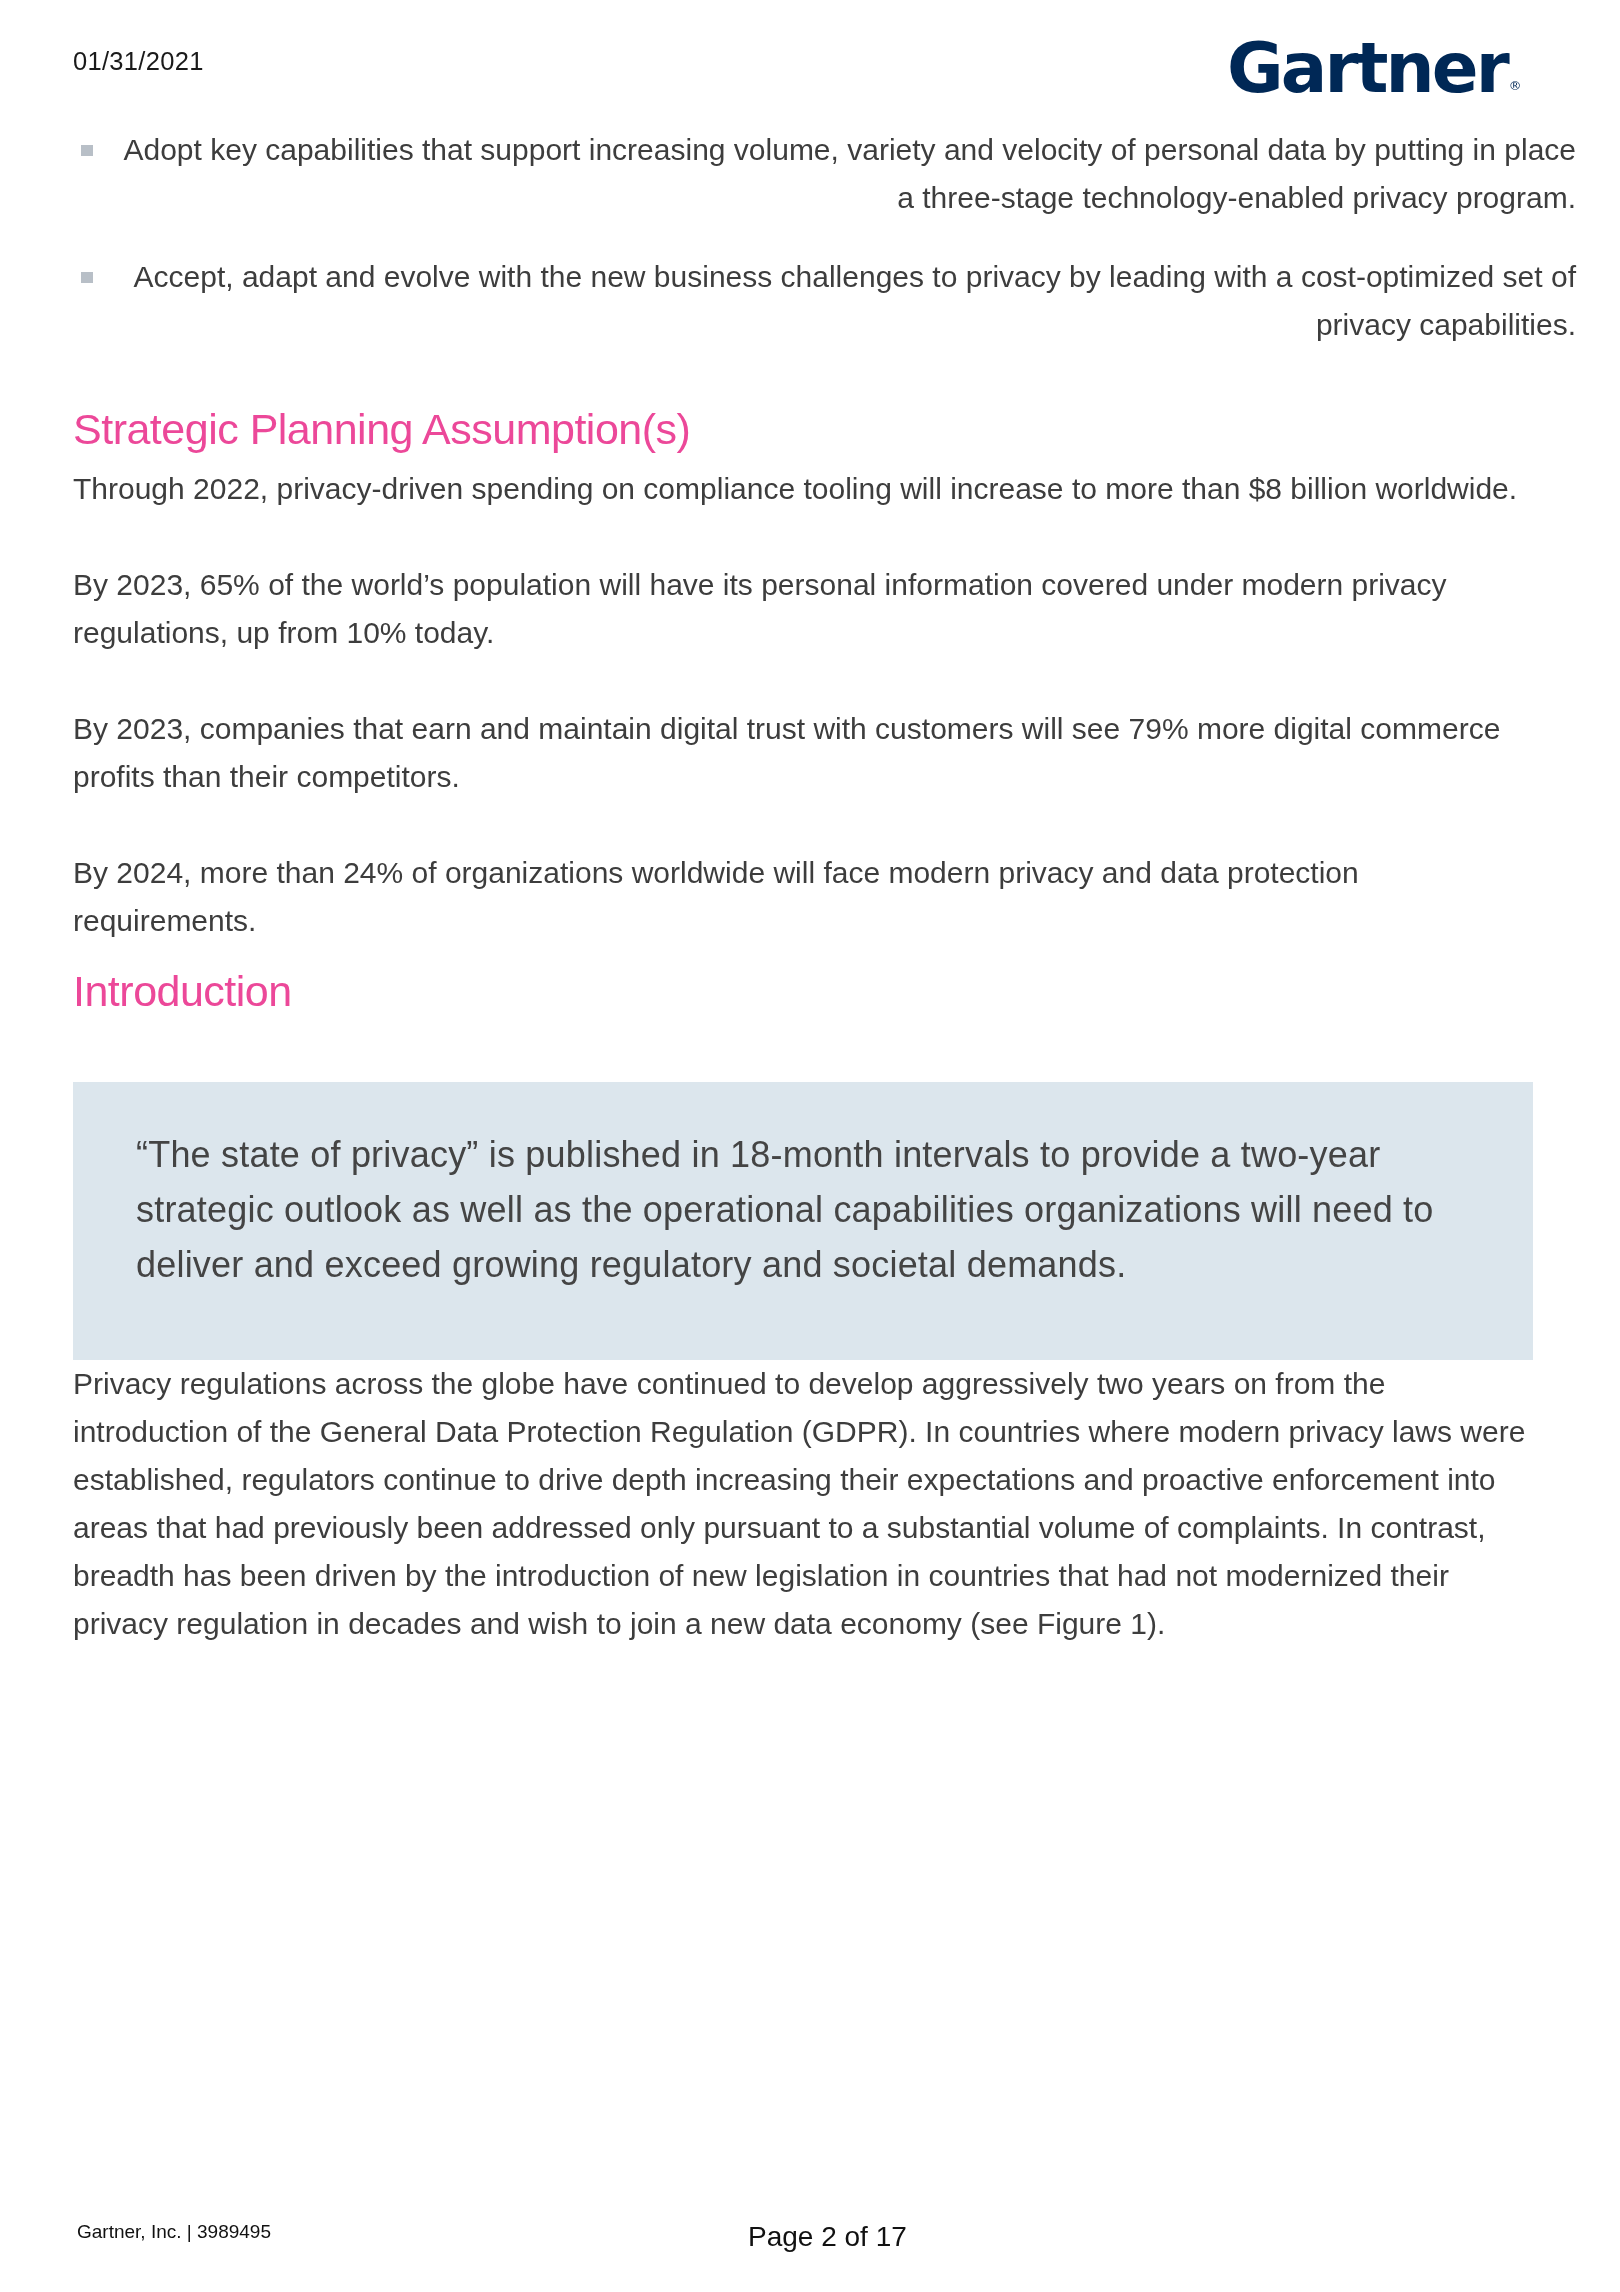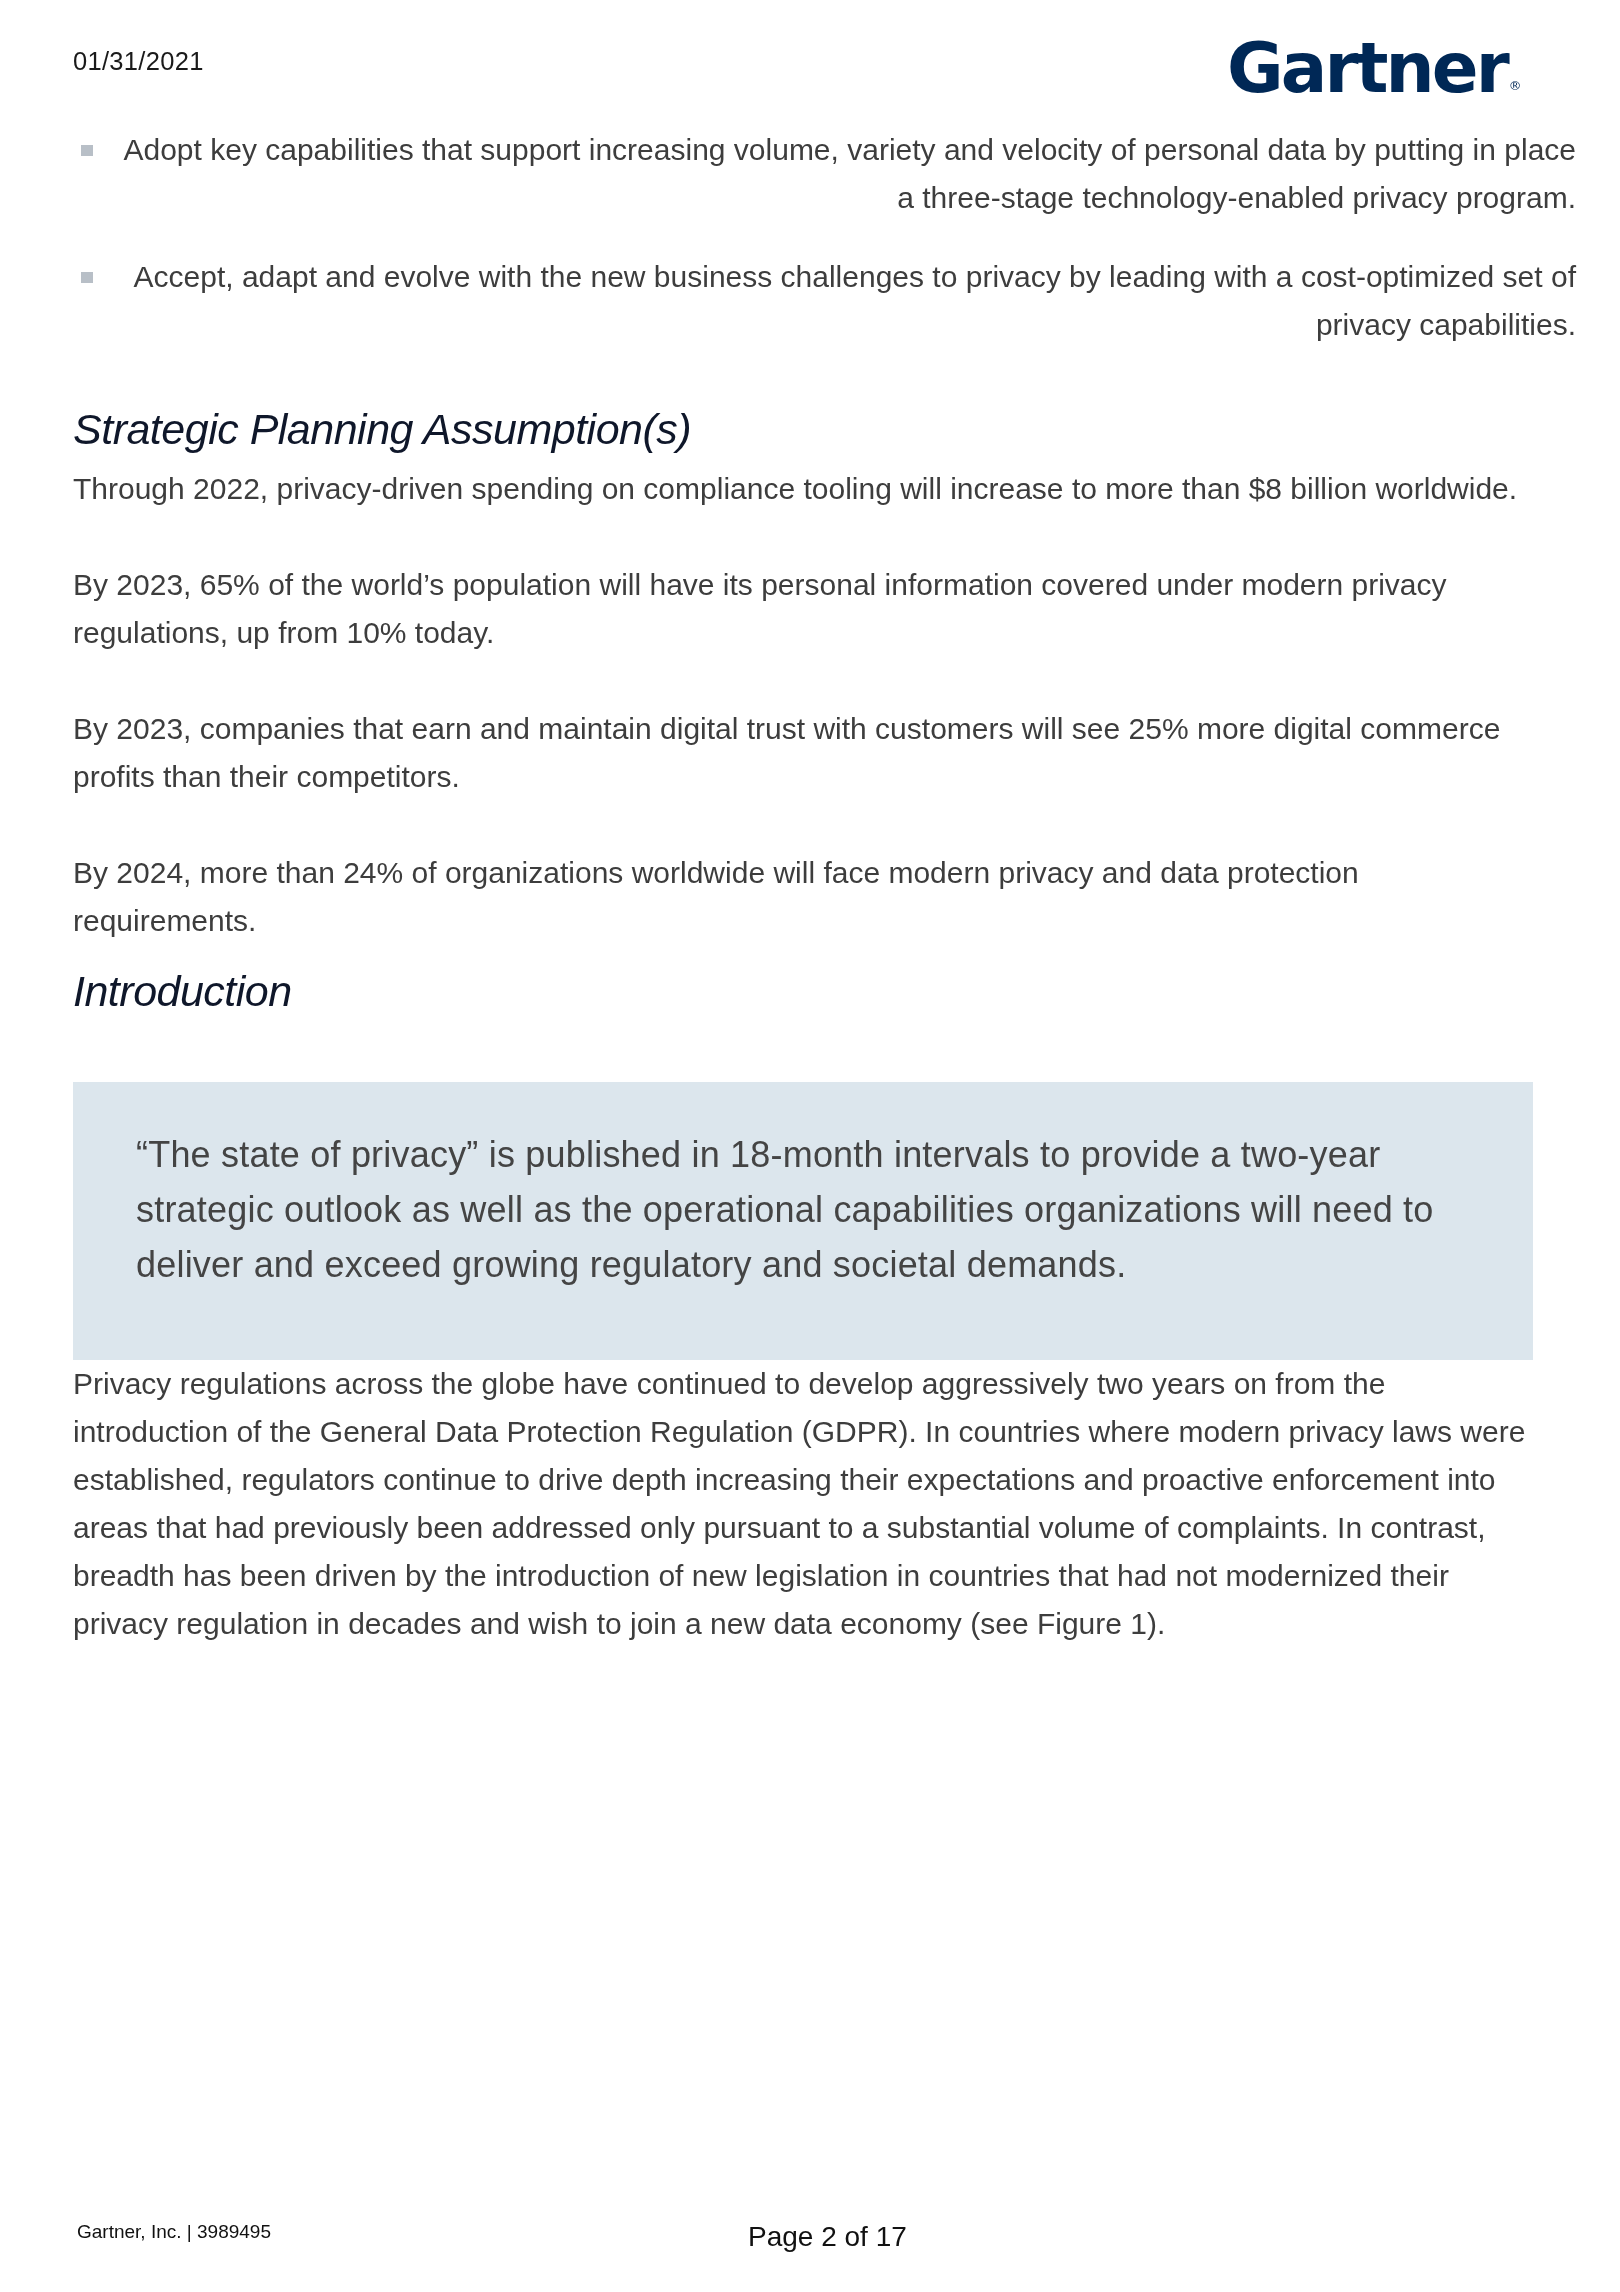--- a/index.html
+++ b/index.html
@@ -66,25 +66,24 @@
     position: absolute;
     left: 0;
     top: 18.6px;
     width: 11.8px;
     height: 11.8px;
     background: #b8bfc7;
   }
   h2 {
     margin: 0;
     font-weight: normal;
-    color: #0f172a;
+    color: #ec4899;
     font-size: 43px;
     line-height: 55px;
     letter-spacing: -0.5px;
-    font-style: italic;
   }
   h2.spa { margin-top: 53px; margin-bottom: 7.8px; }
   h2.intro { margin-top: 19px; margin-bottom: 0; }
   p.body {
     margin: 0 0 48px 0;
     font-size: 30px;
     line-height: 48px;
     width: 1470px;
   }
   p.body.last { margin-bottom: 0; }
@@ -135,21 +134,21 @@
     </li>
     <li>
       <span class="sq"></span>
       <span>Accept, adapt and evolve with the new business challenges to privacy by leading with a cost-optimized set of privacy capabilities.</span>
     </li>
   </ul>
 
   <h2 class="spa">Strategic Planning Assumption(s)</h2>
   <p class="body">Through 2022, privacy-driven spending on compliance tooling will increase to more than $8 billion worldwide.</p>
   <p class="body">By 2023, 65% of the world’s population will have its personal information covered under modern privacy regulations, up from 10% today.</p>
-  <p class="body">By 2023, companies that earn and maintain digital trust with customers will see 25% more digital commerce profits than their competitors.</p>
+  <p class="body">By 2023, companies that earn and maintain digital trust with customers will see 79% more digital commerce profits than their competitors.</p>
   <p class="body last">By 2024, more than 24% of organizations worldwide will face modern privacy and data protection requirements.</p>
 
   <h2 class="intro">Introduction</h2>
 
   <div class="callout">
     <p>“The state of privacy” is published in 18-month intervals to provide a two-year strategic outlook as well as the operational capabilities organizations will need to deliver and exceed growing regulatory and societal demands.</p>
   </div>
 
   <p class="body last after-callout">Privacy regulations across the globe have continued to develop aggressively two years on from the introduction of the General Data Protection Regulation (GDPR). In countries where modern privacy laws were established, regulators continue to drive depth increasing their expectations and proactive enforcement into areas that had previously been addressed only pursuant to a substantial volume of complaints. In contrast, breadth has been driven by the introduction of new legislation in countries that had not modernized their privacy regulation in decades and wish to join a new data economy (see Figure 1).</p>
 </div>

